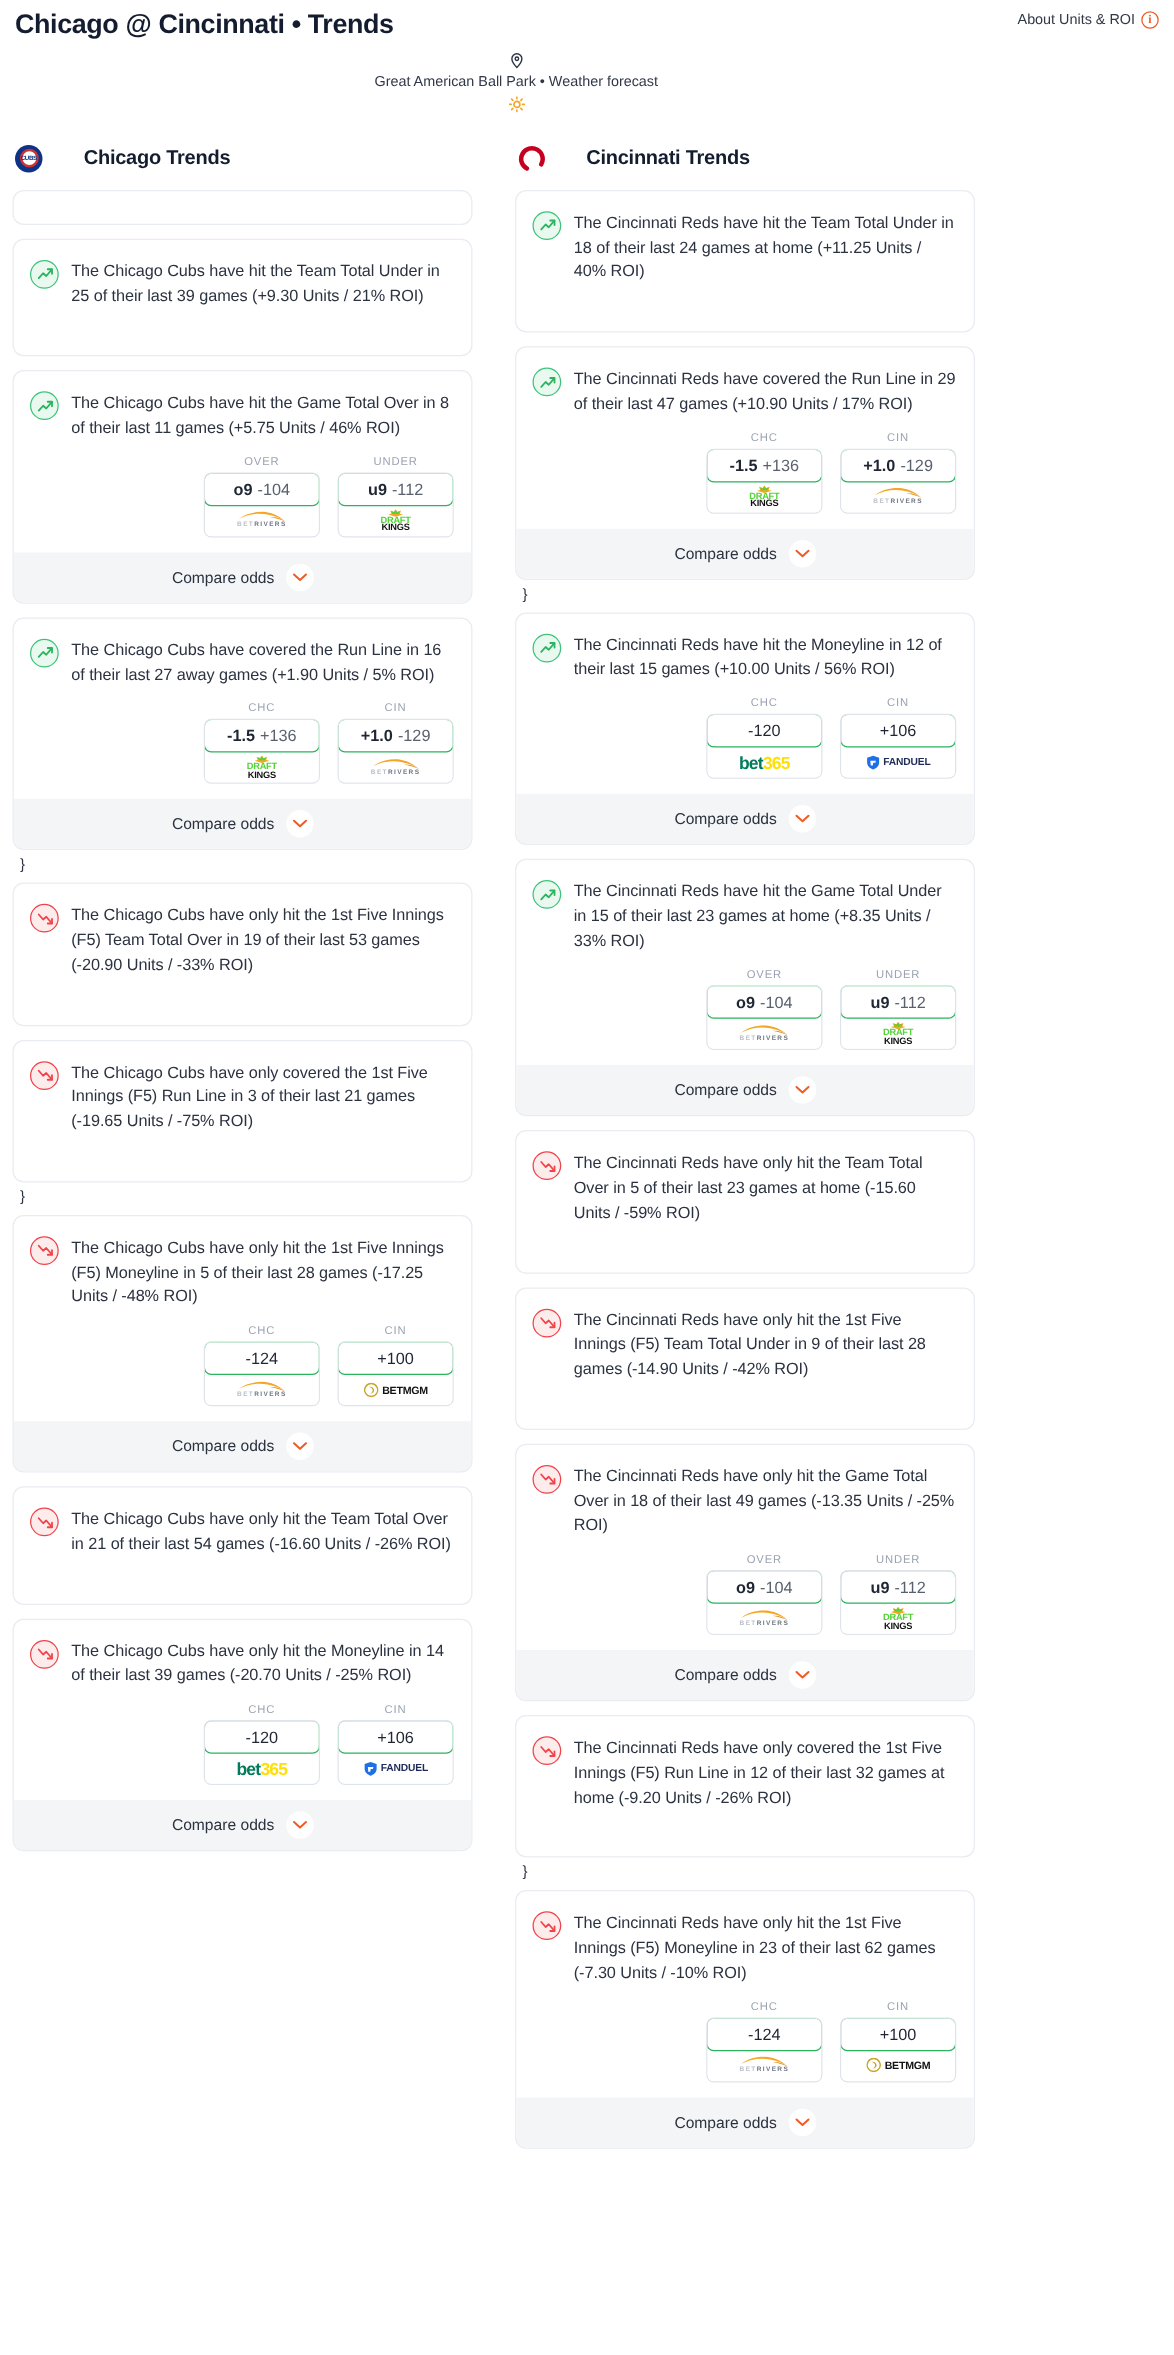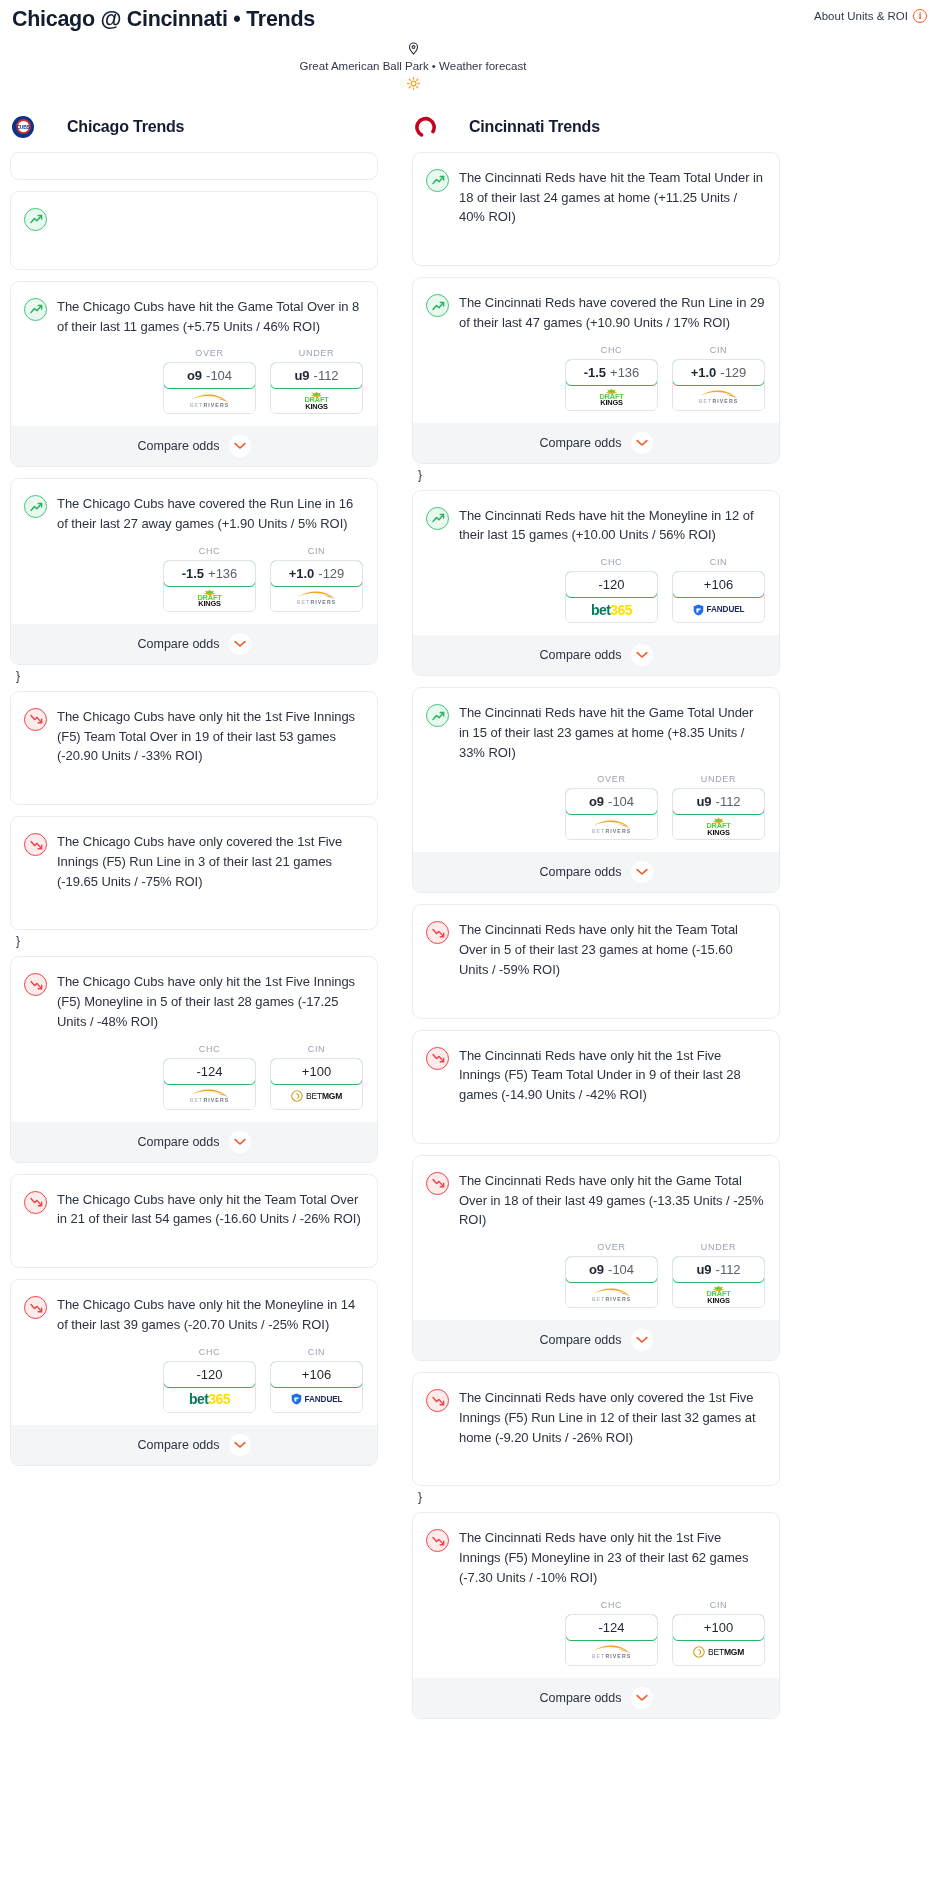--- a/index.html
+++ b/index.html
@@ -183,21 +183,21 @@
   .bk-betrivers .wtxt i { color: #b9bfc9; font-style: normal; }
   .bk-dk { flex-direction: column; line-height: 0.88; }
   .bk-dk .dk1 { font-size: 7.4px; font-weight: 700; color: #53d337; letter-spacing: -0.2px; }
   .bk-dk .dk2 { font-size: 7.4px; font-weight: 700; color: #111111; letter-spacing: -0.2px; }
   .bk-b365 { font-size: 14px; font-weight: 700; letter-spacing: -0.6px; }
   .bk-b365 .g { color: #027b5b; }
   .bk-b365 .y { color: #ffe000; }
   .bk-fd { gap: 3px; }
   .bk-fd .fdtxt { font-size: 8.2px; font-weight: 700; color: #1e2a5a; letter-spacing: -0.1px; }
   .bk-mgm { gap: 3px; }
-  .bk-mgm .mtxt { font-size: 8.5px; font-weight: 400; color: #111111; letter-spacing: -0.2px; }
+  .bk-mgm .mtxt { font-size: 8.5px; font-weight: 700; color: #111111; letter-spacing: -0.2px; }
 
   
   .compare {
     background: #f4f5f7;
     height: 40px;
     display: flex; align-items: center; justify-content: center;
     gap: 9px;
     cursor: pointer;
   }
   .compare-label { font-size: 12.5px; color: #2b3240; }
@@ -265,20 +265,21 @@
         <div class="card-pad"></div>
       </div>
       <div class="card">
         <div class="card-body">
           <span class="trend-icon up">
     <svg width="18" height="18" viewBox="0 0 18 18">
       <path d="M4 12.5 L7.5 8.6 L10 10.8 L14.5 5.5" fill="none" stroke="#2bb35e" stroke-width="1.45" stroke-linecap="round" stroke-linejoin="round"></path>
       <path d="M14.6 5.4 L14.6 9.0 M14.6 5.4 L11.2 5.4" fill="none" stroke="#2bb35e" stroke-width="1.45" stroke-linecap="round"></path>
     </svg>
           </span>
+          <div class="trend-text">The Chicago Cubs have hit the Team Total Under in 25 of their last 39 games (+9.30 Units / 21% ROI)</div>
         </div>
         <div class="card-pad"></div>
       </div>
       <div class="card">
         <div class="card-body">
           <span class="trend-icon up">
     <svg width="18" height="18" viewBox="0 0 18 18">
       <path d="M4 12.5 L7.5 8.6 L10 10.8 L14.5 5.5" fill="none" stroke="#2bb35e" stroke-width="1.45" stroke-linecap="round" stroke-linejoin="round"></path>
       <path d="M14.6 5.4 L14.6 9.0 M14.6 5.4 L11.2 5.4" fill="none" stroke="#2bb35e" stroke-width="1.45" stroke-linecap="round"></path>
     </svg>

